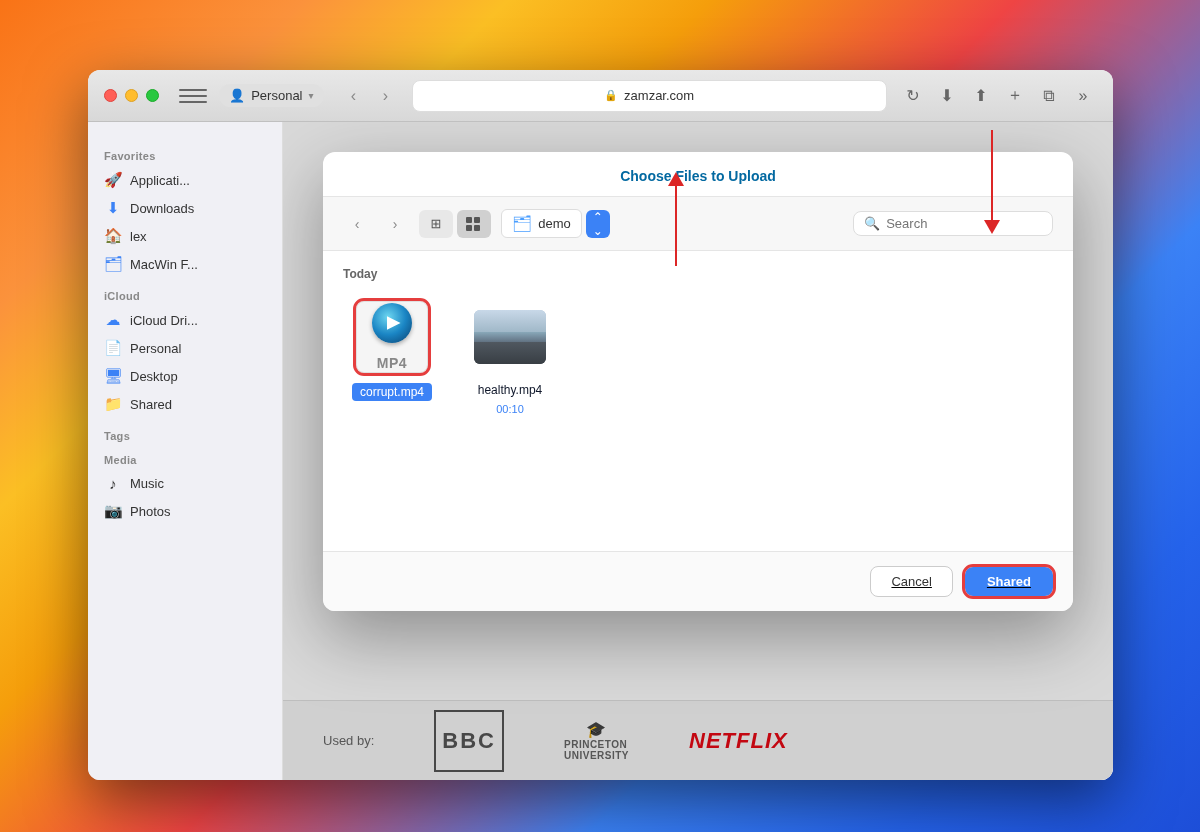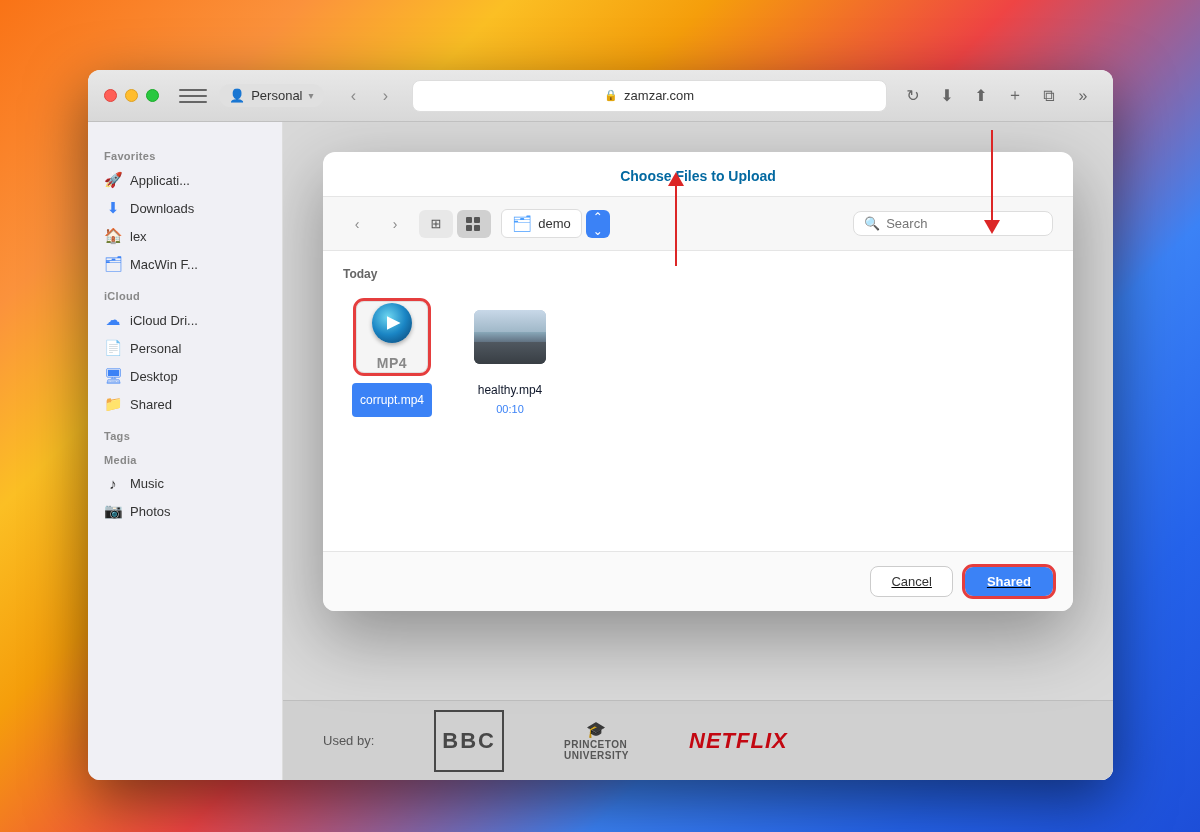--- a/index.html
+++ b/index.html
@@ -460,21 +460,21 @@
 
     .file-name {
       font-size: 12px;
       color: #0f172a;
       text-align: center;
       max-width: 100px;
     }
     .file-name.selected-label {
       background: #3b82f6;
       color: white;
-      padding: 10px 8px;
+      padding: 2px 8px;
       border-radius: 4px;
     }
 
     .file-duration {
       font-size: 11px;
       color: #3b82f6;
     }
 
     
     .video-thumb {

